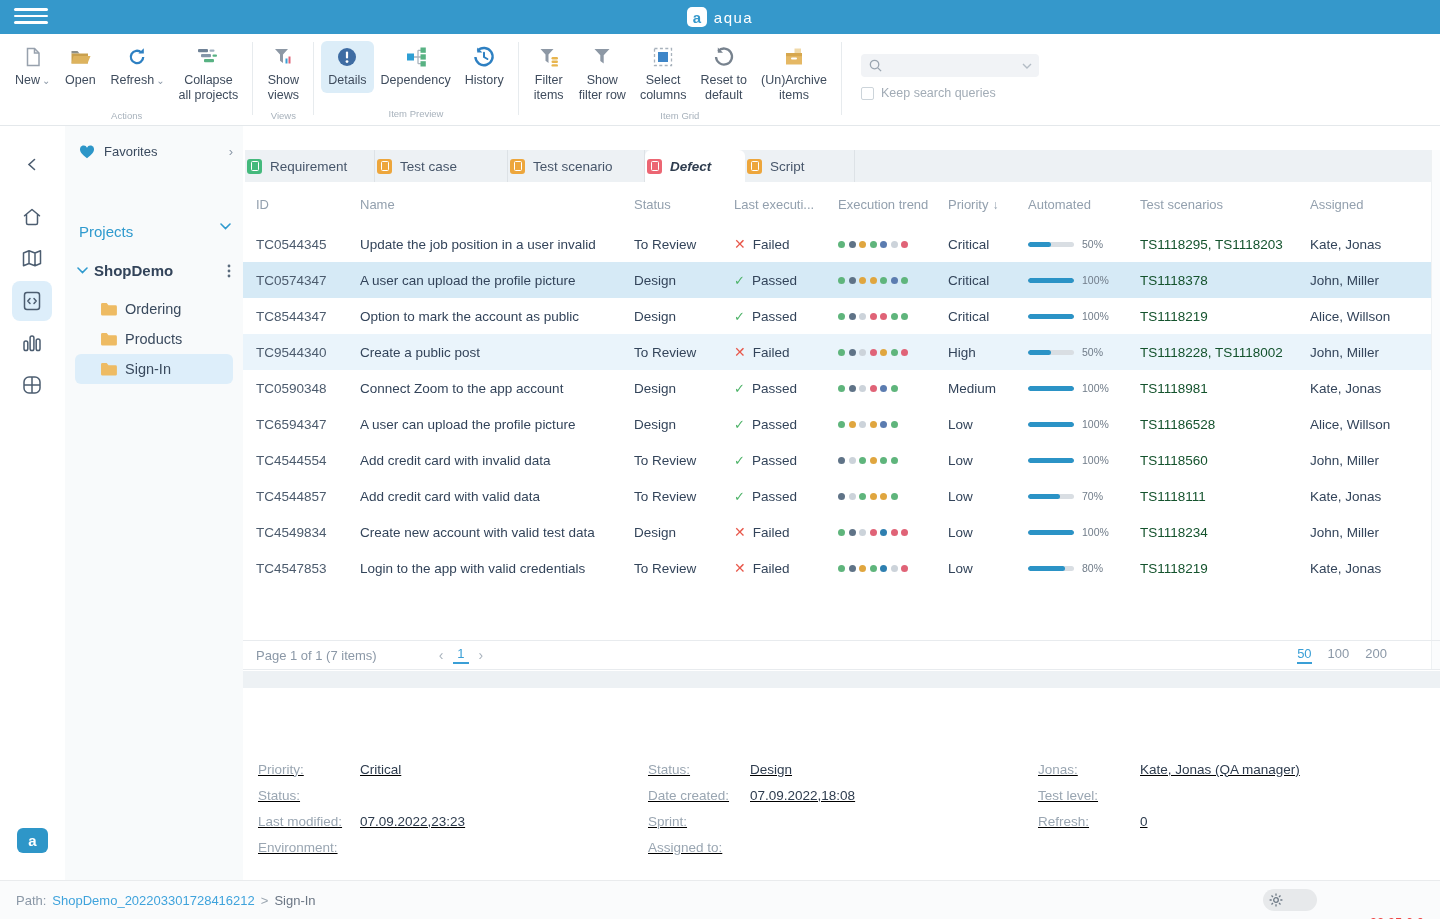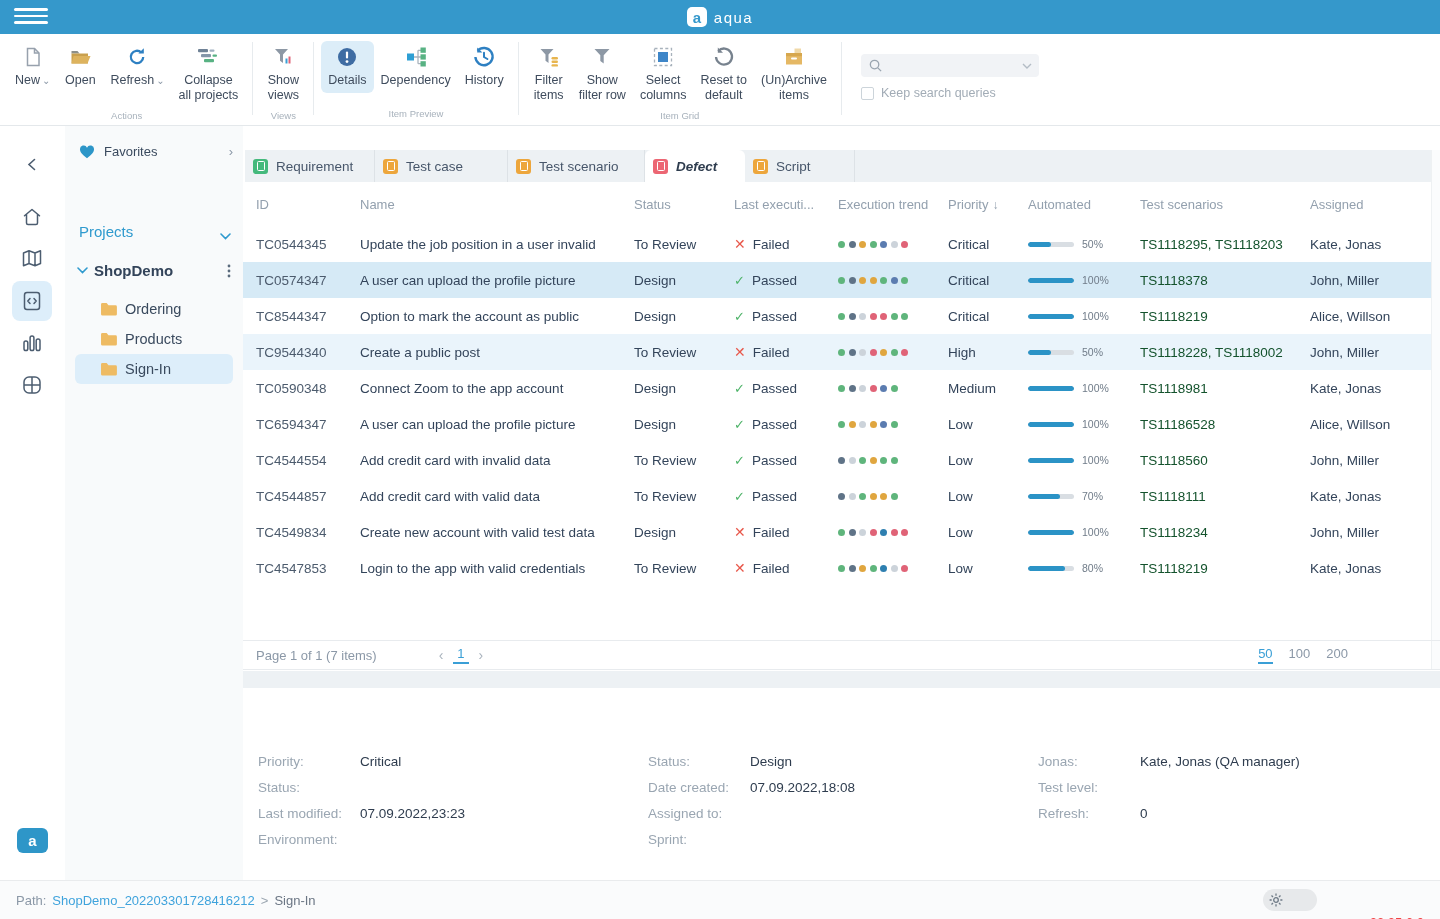--- a/index.html
+++ b/index.html
@@ -34,32 +34,32 @@
   
   .rail { position:absolute; left:0; top:126px; width:65px; height:754px; background:#fff; }
   .rail-ic { position:absolute; left:12px; width:40px; height:40px; display:flex; align-items:center; justify-content:center; border-radius:8px; cursor:pointer; }
   .rail-ic.sel { background:#ddeefa; }
   .rail-logo { position:absolute; left:17px; top:702px; width:31px; height:25px; background:#2e96c8; border-radius:6px; color:#fff; font-weight:bold; font-size:15px; display:flex; align-items:center; justify-content:center; }
 
   
   .panel { position:absolute; left:65px; top:126px; width:178px; height:754px; background:#f8fafb; }
   .fav-row { position:absolute; left:14px; right:10px; top:18px; display:flex; align-items:center; gap:9px; font-size:13px; color:#3a4a5e; cursor:pointer; }
   .fav-ch { margin-left:auto; color:#8b98a7; }
-  .proj-row { position:absolute; left:14px; right:12px; top:97px; display:flex; align-items:flex-end; font-size:15px; color:#2f9ace; cursor:pointer; }
+  .proj-row { position:absolute; left:14px; right:12px; top:97px; display:flex; align-items:flex-start; font-size:15px; color:#2f9ace; cursor:pointer; }
   .proj-ch { margin-left:auto; }
   .tree-root { position:absolute; left:12px; right:8px; top:136px; display:flex; align-items:center; gap:6px; font-size:15px; font-weight:bold; color:#33445a; cursor:pointer; }
   .kebab { margin-left:auto; padding-right:4px; }
   .tree-item { position:absolute; left:10px; width:158px; height:30px; display:flex; align-items:center; gap:8px; padding-left:25px; font-size:14.5px; color:#3a4a5e; border-radius:6px; cursor:pointer; }
   .tree-item.sel { background:#ddeefa; }
 
   
   .main { position:absolute; left:243px; top:126px; width:1197px; height:754px; background:#fff; }
 
   .tabstrip { position:absolute; left:2px; top:24px; right:0; height:32px; background:#edf1f4; display:flex; }
-  .tab { display:flex; align-items:center; gap:8px; justify-content:flex-start; padding-left:8px; font-size:13.5px; color:#47566a; border-right:1px solid #dde2e6; cursor:pointer; }
+  .tab { display:flex; align-items:center; gap:8px; justify-content:flex-start; padding-left:2px; font-size:13.5px; color:#47566a; border-right:1px solid #dde2e6; cursor:pointer; }
   .tab.active { background:#fff; border-right:none; border-radius:6px 6px 0 0; font-weight:bold; color:#2e3c4e;font-style:italic; }
   .tab-ic { width:15px; height:15px; border-radius:3px; position:relative; flex:0 0 auto; }
   .tab-ic::after { content:""; position:absolute; left:3.5px; top:2.5px; width:6px; height:8px; border:1.4px solid #fff; border-radius:1.5px; }
 
   .thead, .t-row { display:grid; grid-template-columns:104px 274px 100px 104px 110px 80px 112px 170px 1fr; padding-left:13px; align-items:center; }
   .thead { position:absolute; left:0; right:9px; top:56px; height:44px; font-size:13px; color:#93a0ae; }
   .sort { margin-left:4px; font-size:12px; }
   .tbody { position:absolute; left:0; right:9px; top:100px; }
   .t-row { height:36px; font-size:13.5px; color:#33445a; cursor:pointer; }
   .t-row.selected { background:#d6eaf6; }
@@ -72,33 +72,33 @@
   .c.trend { display:flex; align-items:center; gap:3.5px; }
   .dot { width:7px; height:7px; border-radius:50%; display:inline-block; }
   .c.auto { display:flex; align-items:center; gap:8px; }
   .bar { width:46px; height:5px; background:#d9dee3; border-radius:3px; overflow:hidden; display:inline-block; }
   .fill { display:block; height:100%; background:#2b93c6; border-radius:3px; }
   .pct { font-size:10.5px; color:#707c89; }
   .c.ts a { color:#14532d; text-decoration:none; cursor:pointer; }
 
   .scroll-track { position:absolute; right:0; top:24px; width:9px; height:520px; background:#fbfcfd; border-left:1px solid #eef1f3; }
 
-  .pager { position:absolute; left:0; right:0; top:514px; height:30px; border-top:1px solid #e8ebee; border-bottom:1px solid #e8ebee; display:flex; align-items:center; padding:0 92px 0 13px; font-size:13px; color:#8b98a7; }
+  .pager { position:absolute; left:0; right:0; top:514px; height:30px; border-top:1px solid #e8ebee; border-bottom:1px solid #e8ebee; display:flex; align-items:center; padding:0 53px 0 13px; font-size:13px; color:#8b98a7; }
   .pg-nav { margin-left:62px; display:flex; align-items:center; gap:10px; }
   .pg-ar { color:#a8b2bc; cursor:pointer; font-size:14px; }
   .pg-cur { color:#3a9fd6; border-bottom:2px solid #3a9fd6; padding:0 4px 1px; cursor:pointer; }
   .pg-sizes { margin-left:auto; display:flex; gap:16px; }
   .pg-size { cursor:pointer; }
   .pg-size.active { color:#3a9fd6; border-bottom:2px solid #3a9fd6; padding-bottom:1px; }
 
   .gapband { position:absolute; left:0; right:0; top:545px; height:17px; background:#edf1f4; }
 
   .details { position:absolute; left:0; right:0; top:562px; height:192px; background:#fff; }
   .d-title { position:absolute; left:15px; top:20px; display:flex; align-items:center; gap:10px; font-size:17.5px; font-weight:bold; color:#2a97ce; cursor:pointer; }
-  .d-col { position:absolute; top:60px; }
+  .d-col { position:absolute; top:68px;text-decoration:underline; }
   .d-col.c1 { left:15px; width:380px; }
   .d-col.c2 { left:405px; width:380px; }
   .d-col.c3 { left:795px; width:390px; }
   .d-line { display:flex; height:26px; align-items:center; font-size:13.5px; }
   .d-lab { width:102px; color:#9aa6b2; flex:0 0 auto; }
   .d-val { color:#2e3c4e; }
 
   
   .statusbar { position:absolute; left:0; top:880px; width:1440px; height:39px; background:#fafbfc; border-top:1px solid #e9ebed; display:flex; align-items:center; padding:0 16px; font-size:13px; color:#8b98a7; }
   .path-link { color:#3fa3dc; margin-left:6px; cursor:pointer; }
@@ -781,25 +781,25 @@
     <div class="d-col c2">
       <div class="d-line">
           <span class="d-lab">Status:</span>
           <span class="d-val">Design</span>
         </div>
       <div class="d-line">
           <span class="d-lab">Date created:</span>
           <span class="d-val">07.09.2022,18:08</span>
         </div>
       <div class="d-line">
+          <span class="d-lab">Sprint:</span>
+          <span class="d-val"></span>
+        </div>
+      <div class="d-line">
           <span class="d-lab">Assigned to:</span>
-          <span class="d-val"></span>
-        </div>
-      <div class="d-line">
-          <span class="d-lab">Sprint:</span>
           <span class="d-val"></span>
         </div>
     </div>
     <div class="d-col c3">
       <div class="d-line">
           <span class="d-lab">Jonas:</span>
           <span class="d-val">Kate, Jonas (QA manager)</span>
         </div>
       <div class="d-line">
           <span class="d-lab">Test level:</span>

